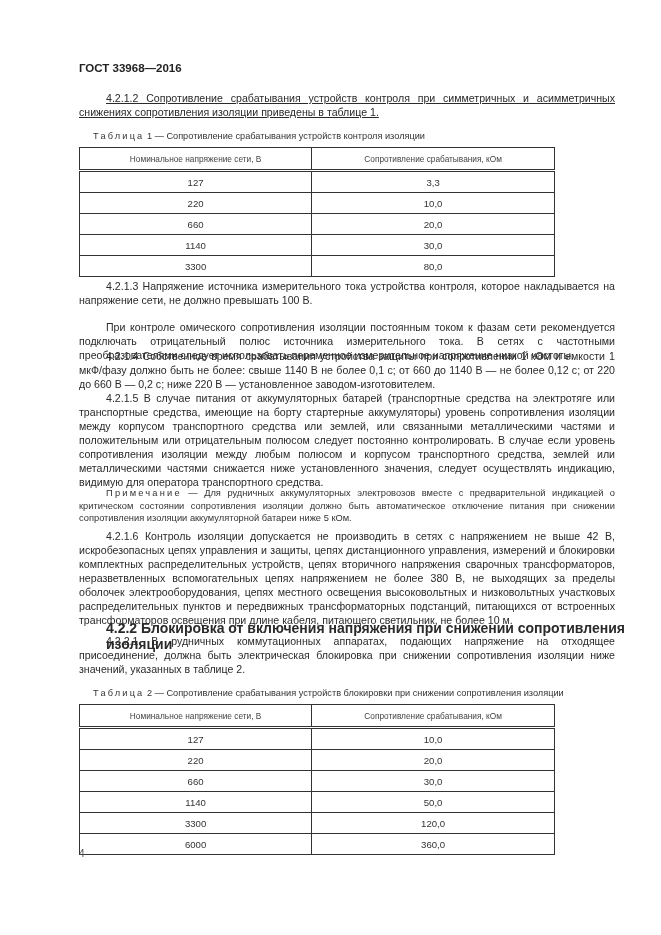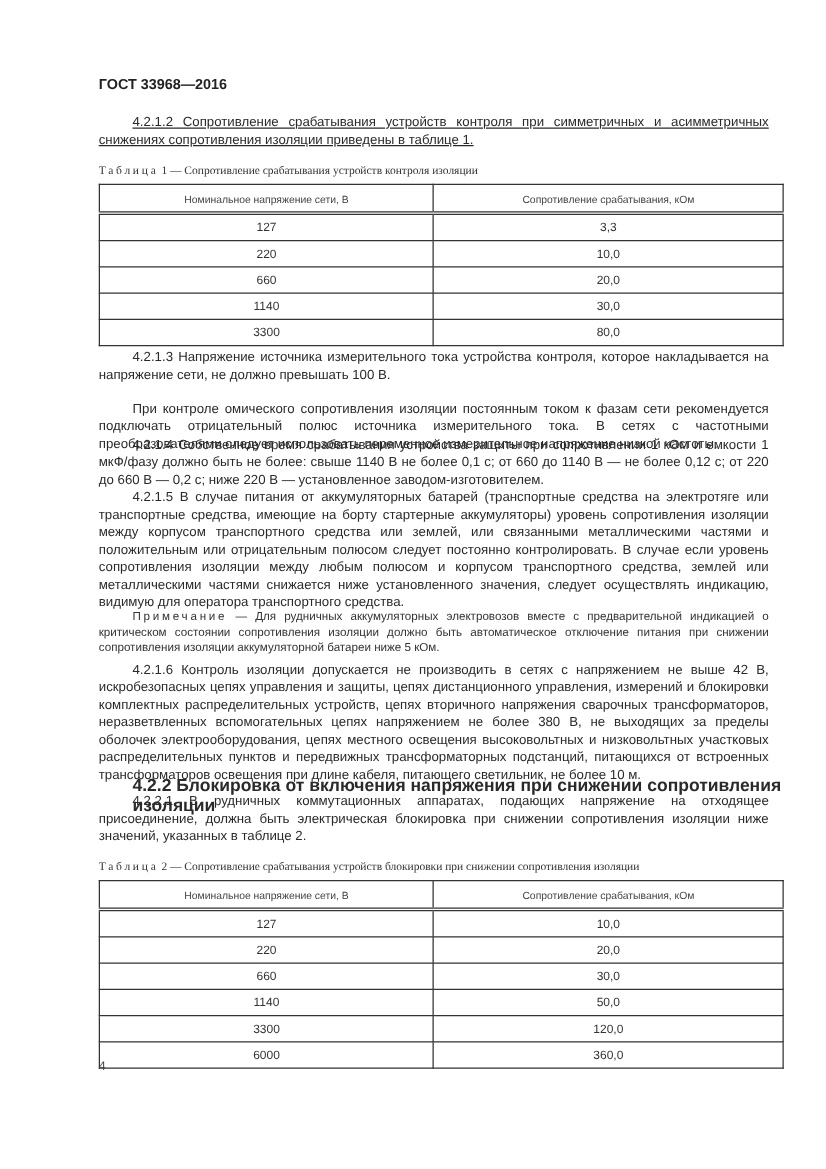--- a/index.html
+++ b/index.html
@@ -9,25 +9,25 @@
   }
   .page-header {
     position: absolute; left: 79px; top: 62px; font-size: 11.5px; font-weight: bold; color: #222;
   }
   .para {
     position: absolute; left: 79px; width: 536px; font-size: 10.6px; line-height: 14px;
     text-align: justify; margin: 0;
   }
   .para .ind { display: inline-block; width: 27px; }
   .caption {
-    position: absolute; left: 79px; font-size: 9.2px; color: #333; white-space: nowrap; font-family: Liberation Serif, serif;
+    position: absolute; left: 93px; font-size: 9.2px; color: #333; white-space: nowrap;
   }
   .caption .sp { letter-spacing: 2.2px; }
   table.t {
-    position: absolute; left: 79px; width: 548px; border-collapse: collapse;
+    position: absolute; left: 79px; width: 476px; border-collapse: collapse;
     font-size: 9.6px; color: #333;
   }
   table.t th, table.t td {
     border: 1px solid #333; text-align: center; padding: 0; font-weight: normal;
   }
   table.t th { font-size: 8.3px; color: #444; height: 21px; border-bottom: 3px double #333; }
   table.t td { height: 20px; }
   .note {
     position: absolute; left: 79px; width: 536px; font-size: 9.3px; line-height: 12.5px;
     text-align: justify; color: #333; margin: 0;

